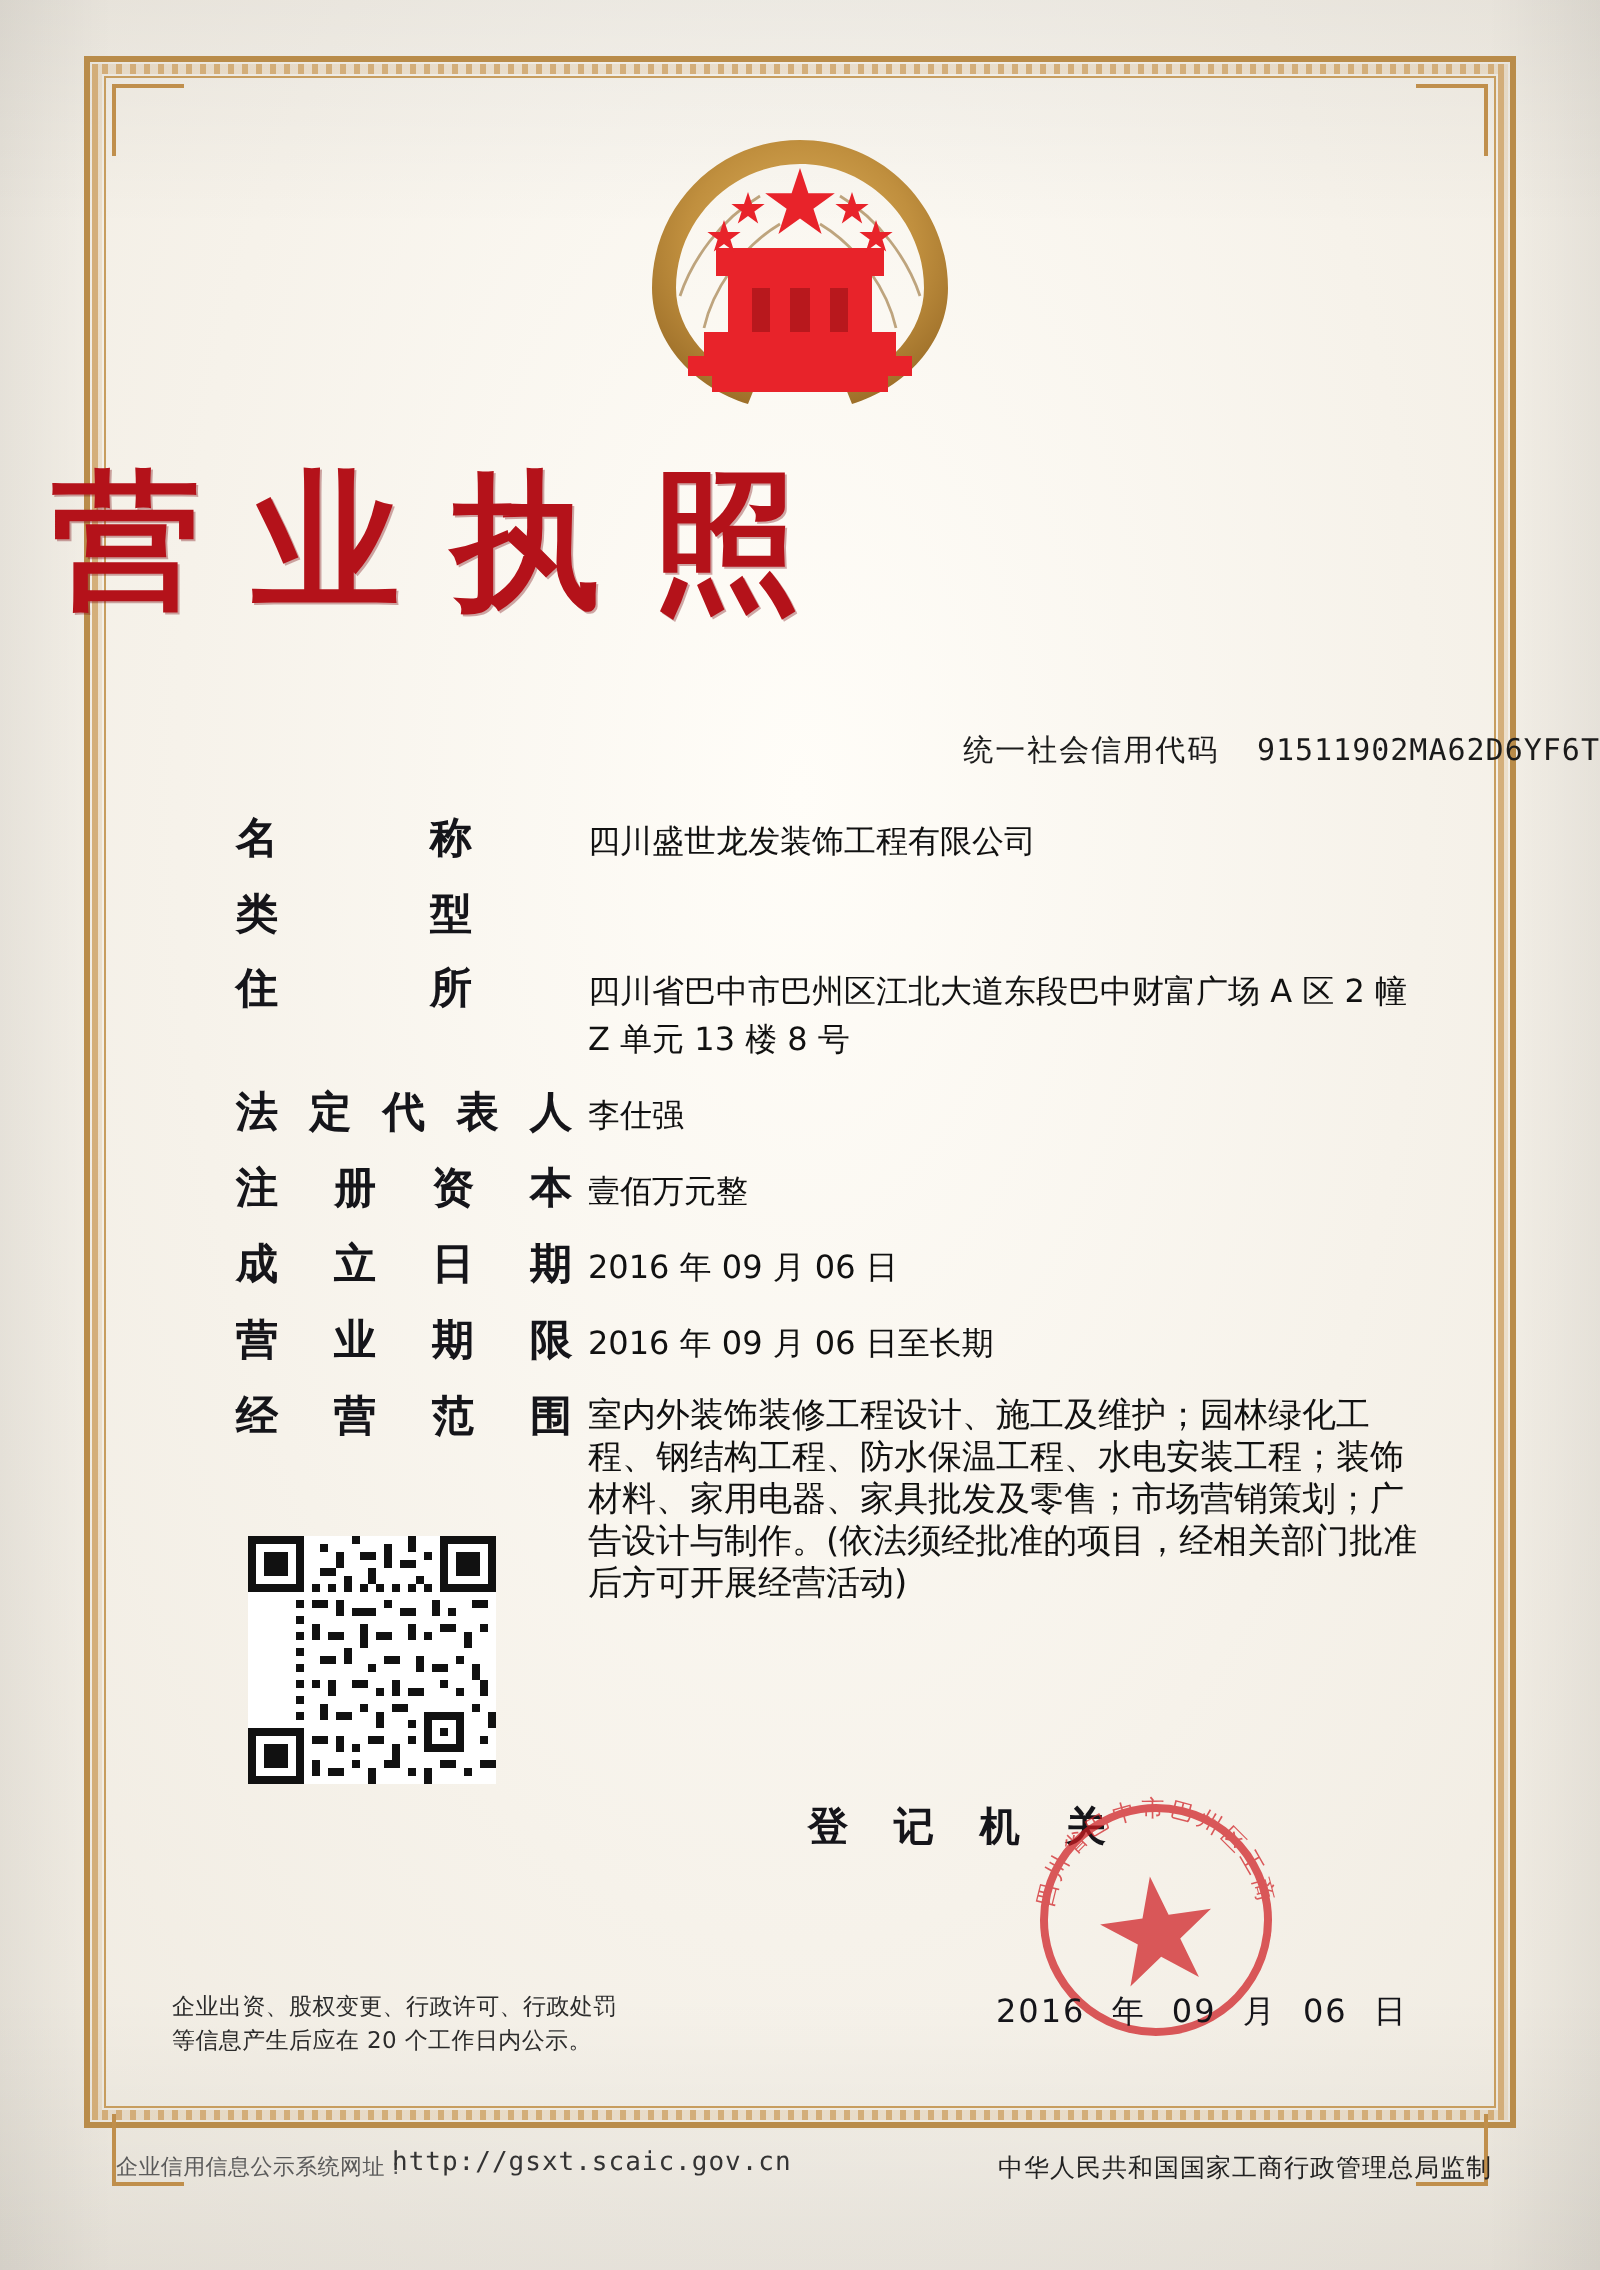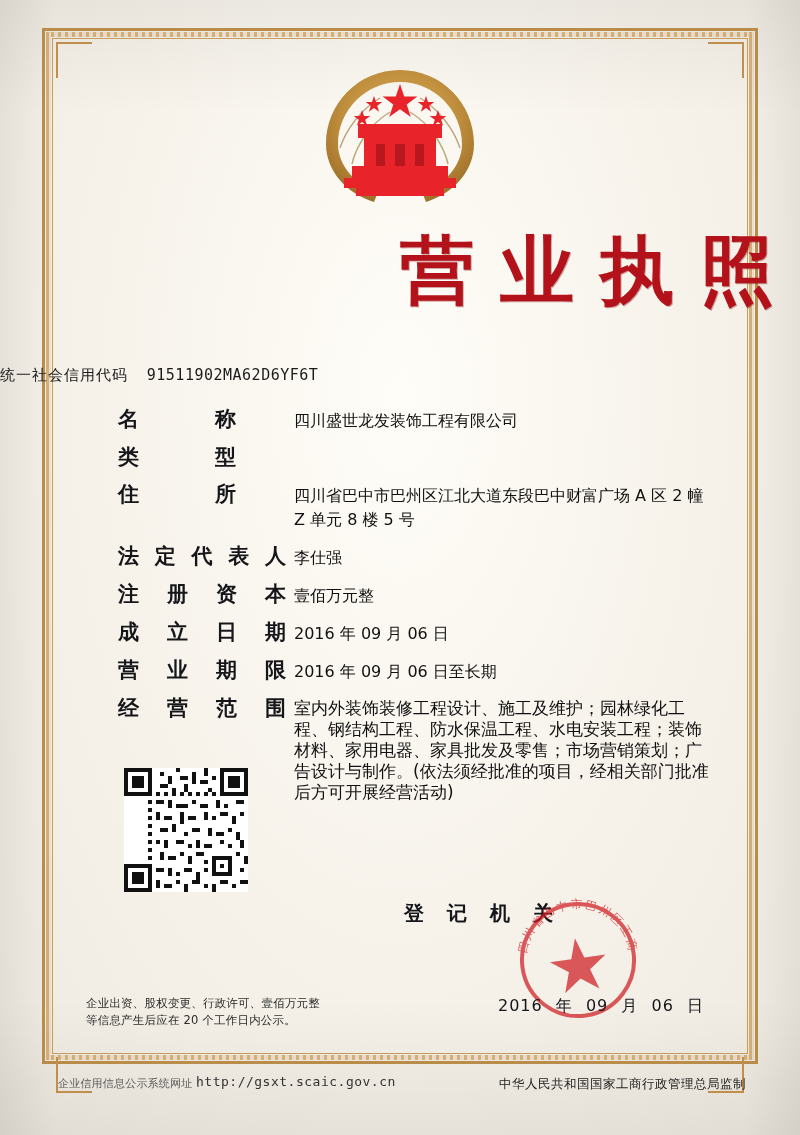--- a/index.html
+++ b/index.html
@@ -84,36 +84,36 @@
     width: 200px;
     height: 160px;
   }
   .emblem-wrap svg { display: block; }
 
   
   .cert-title {
     position: absolute;
     left: 0; right: 0;
     top: 222px;
-    text-align: right;
+    text-align: left;
     font-family: "DejaVu Sans", sans-serif;
     font-size: 74px;
     font-weight: bold;
     letter-spacing: 26px;
     text-indent: 26px;
     color: #b4121a;
     text-shadow: 1px 1px 0 rgba(120,10,14,0.35);
   }
 
   
   .code-line {
     position: absolute;
     top: 366px;
     left: 0; right: 0;
-    text-align: left;
+    text-align: right;
     font-size: 15px;
     color: #1b1b1b;
     font-family: "DejaVu Sans", sans-serif;
   }
   .code-line .label { letter-spacing: 1px; }
   .code-line .value {
     margin-left: 14px;
     font-family: "DejaVu Sans Mono", monospace;
     font-size: 15px;
     letter-spacing: 0.5px;
@@ -335,21 +335,21 @@
         <span>类</span>
         <span>型</span>
       </div>
     </div>
 
     <div class="field-row">
       <div class="field-label spread-2">
         <span>住</span>
         <span>所</span>
       </div>
-      <div class="field-value">四川省巴中市巴州区江北大道东段巴中财富广场 A 区 2 幢 Z 单元 8 楼 5 号</div>
+      <div class="field-value">四川省巴中市巴州区江北大道东段巴中财富广场 A 区 2 幢 Z 单元 13 楼 8 号</div>
     </div>
 
     <div class="field-row">
       <div class="field-label spread-4">
         <span>法</span>
         <span>定</span>
         <span>代</span>
         <span>表</span>
         <span>人</span>
       </div>
@@ -538,20 +538,20 @@
   <div class="reg-date">
     <span class="num">2016</span>
     <span class="cn">年</span>
     <span class="num">09</span>
     <span class="cn">月</span>
     <span class="num">06</span>
     <span class="cn">日</span>
   </div>
 
   <div class="notes">
-    <div>企业出资、股权变更、行政许可、壹佰万元整</div>
+    <div>企业出资、股权变更、行政许可、行政处罚</div>
     <div>等信息产生后应在 20 个工作日内公示。</div>
   </div>
 
   <div class="footer-left">企业信用信息公示系统网址：</div>
   <div class="footer-url">http://gsxt.scaic.gov.cn</div>
   <div class="footer-right">中华人民共和国国家工商行政管理总局监制</div>
 </div>
 
 </body></html>

